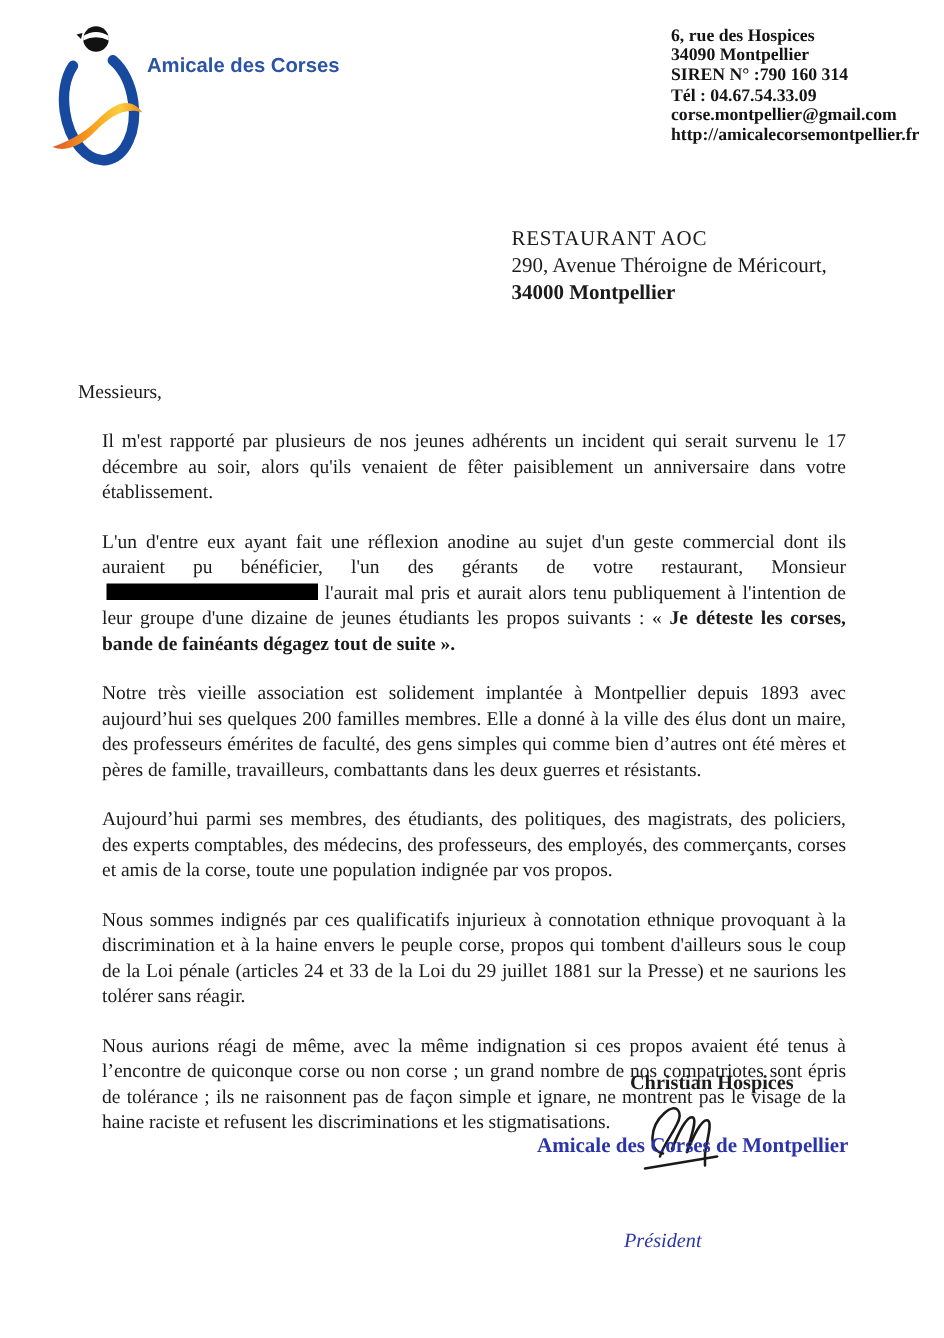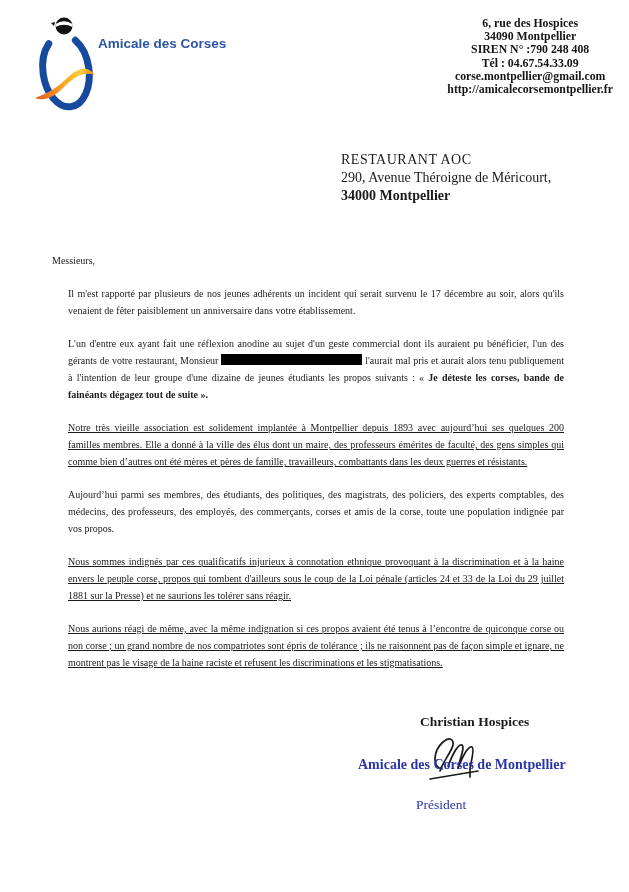--- a/index.html
+++ b/index.html
@@ -15,57 +15,57 @@
   
   .logo-svg { position:absolute; left:33px; top:14px; width:64px; height:100px; }
   .logo-text {
     position:absolute; left:98px; top:35px;
     font-family:"Liberation Sans","DejaVu Sans",sans-serif;
     font-weight:bold; font-size:13.5px; line-height:17.5px;
     color:var(--logo-text-blue,#2B55A4);
   }
   .contact-block {
     position:absolute; right:16px; top:17px;
-    text-align:center;
+    text-align:left;
     font-size:11.8px; line-height:13.2px;
     color:#141414;
     font-weight:600;
   }
 
   
   .recipient { position:absolute; left:341px; top:151px; font-size:14px; line-height:18px; color:#1b1b1b; }
   .recipient-name { letter-spacing:.5px;font-family:Liberation Serif, serif; }
   .recipient-city { font-weight:bold; }
 
   
   .body-text {
     position:absolute; left:52px; top:252px; width:528px;
-    font-size:10px; line-height:17px;
+    font-size:13px; line-height:17px;
     text-align:justify; text-justify:inter-word;
     color:#1b1b1b;
   }
   .body-text p { margin:16px; }
   .salutation { margin:0 0 13px 0 !important; text-align:left; }
-  .group-gap { margin-top:11px !important;text-decoration:underline; }
+  .group-gap { margin-top:11px !important; }
   .redaction-bar {
     display:inline-block;
     width:141px; height:11px;
     background:#000;
     vertical-align:baseline;
     transform:translateY(1px);
     margin-left:3px;
   }
   .quote-bold { font-weight:bold; }
 
   
   .sig-name { position:absolute; left:420px; top:714px; font-size:13.5px; font-weight:bold; color:#1b1b1b; }
   .sig-scribble { position:absolute; left:424px; top:733px; width:68px; height:52px; }
   .sig-title {
-    position:absolute; left:416px; top:797px;
-    font-size:13.5px; 
+    position:absolute; left:416px; top:819px;
+    font-size:13.5px; font-style:italic;
     color:var(--signature-blue,#2B35A8);
   }
   .sig-org {
     position:absolute; left:358px; top:757px;
     font-size:14px; font-weight:600;
     color:var(--signature-blue,#2B35A8);
   }
 
   
   .crescent { stroke:var(--logo-blue,#17499E); }
@@ -105,21 +105,21 @@
     </g>
   </svg>
 
   <div class="logo-text">
     <div>Amicale des Corses</div>
   </div>
 
   <div class="contact-block">
     <div>6, rue des Hospices</div>
     <div>34090 Montpellier</div>
-    <div>SIREN N° :790 248 408</div>
+    <div>SIREN N° :790 160 314</div>
     <div>Tél : 04.67.54.33.09</div>
     <div>corse.montpellier@gmail.com</div>
     <div>http://amicalecorsemontpellier.fr</div>
   </div>
 
   <div class="recipient">
     <div class="recipient-name">RESTAURANT AOC</div>
     <div class="recipient-street">290, Avenue Théroigne de Méricourt,</div>
     <div class="recipient-city">34000 Montpellier</div>
   </div>

